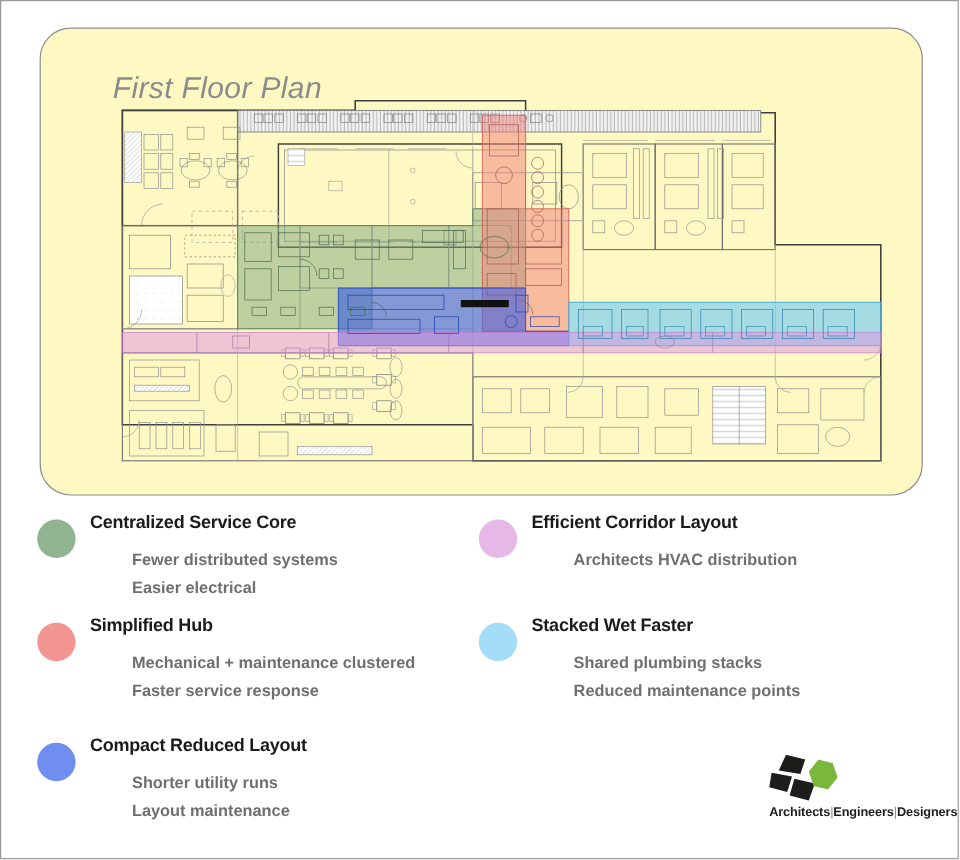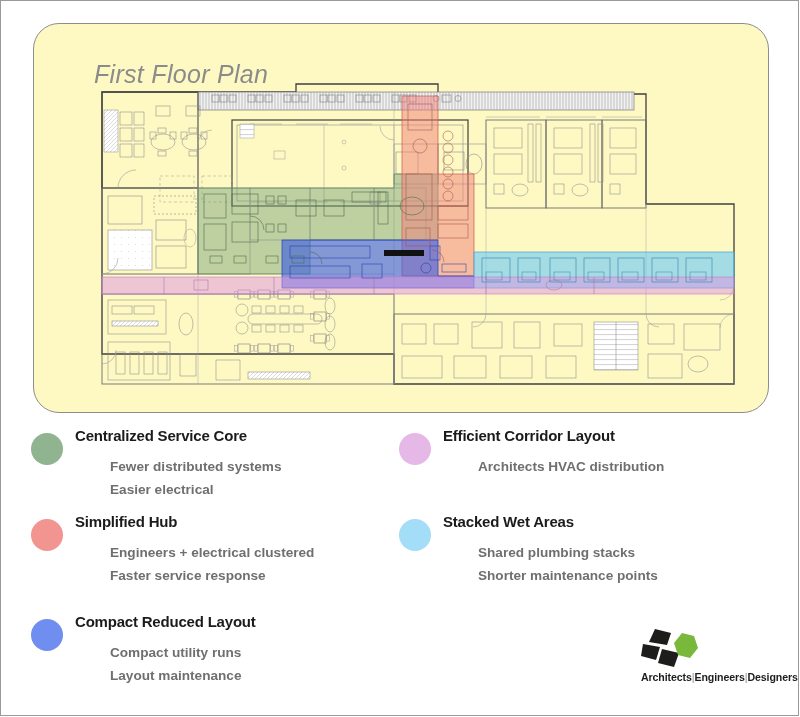--- a/index.html
+++ b/index.html
@@ -496,46 +496,46 @@
       <div class="legend-item" style="top:0px">
         <span class="legend-dot" style="background:#8fb48f"></span>
         <span class="legend-title">Centralized Service Core</span>
         <span class="legend-sub s0">Fewer distributed systems</span>
         <span class="legend-sub s1">Easier electrical</span>
       </div>
 
       <div class="legend-item" style="top:86px">
         <span class="legend-dot" style="background:#f2948f"></span>
         <span class="legend-title">Simplified Hub</span>
-        <span class="legend-sub s0">Engineers + electrical clustered</span>
+        <span class="legend-sub s0">Mechanical + maintenance clustered</span>
         <span class="legend-sub s1">Faster service response</span>
       </div>
 
       <div class="legend-item" style="top:186px">
         <span class="legend-dot" style="background:#6f8ef0"></span>
         <span class="legend-title">Compact Reduced Layout</span>
-        <span class="legend-sub s0">Compact utility runs</span>
+        <span class="legend-sub s0">Shorter utility runs</span>
         <span class="legend-sub s1">Layout maintenance</span>
       </div>
 
     </div>
 
     <div class="legend-col" id="legend-col-right">
 
       <div class="legend-item" style="top:0px">
         <span class="legend-dot" style="background:#e6b8e8"></span>
         <span class="legend-title">Efficient Corridor Layout</span>
         <span class="legend-sub s0">Architects HVAC distribution</span>
       </div>
 
       <div class="legend-item" style="top:86px">
         <span class="legend-dot" style="background:#a3ddf7"></span>
-        <span class="legend-title">Stacked Wet Areas</span>
+        <span class="legend-title">Stacked Wet Faster</span>
         <span class="legend-sub s0">Shared plumbing stacks</span>
-        <span class="legend-sub s1">Shorter maintenance points</span>
+        <span class="legend-sub s1">Reduced maintenance points</span>
       </div>
 
     </div>
   </div>
 
   <div id="logo">
     <svg id="logo-mark" viewBox="0 0 58 44">
       <polygon points="14,2 30,6 26,18 8,15" fill="#1d1d1b"></polygon>
       <polygon points="2,17 19,20 15,33 0,29" fill="#1d1d1b"></polygon>
       <polygon points="21,22 38,26 33,40 17,36" fill="#1d1d1b"></polygon>

